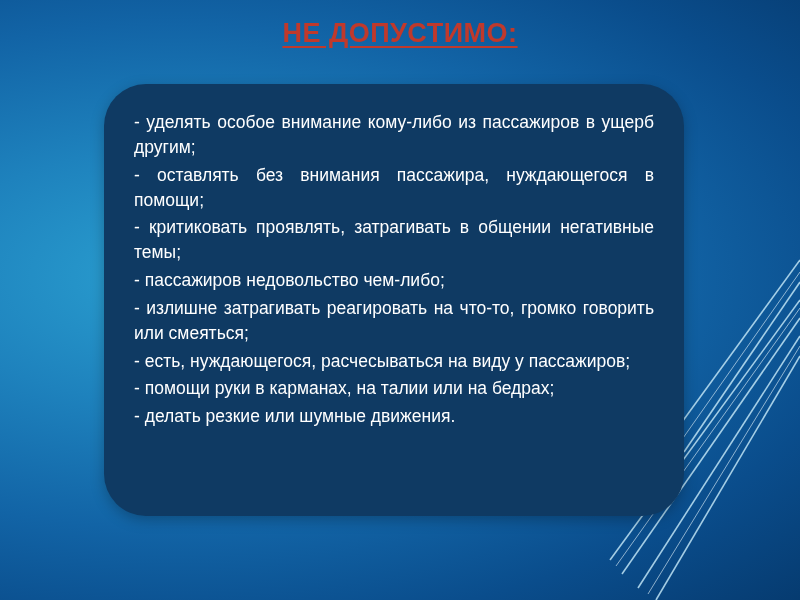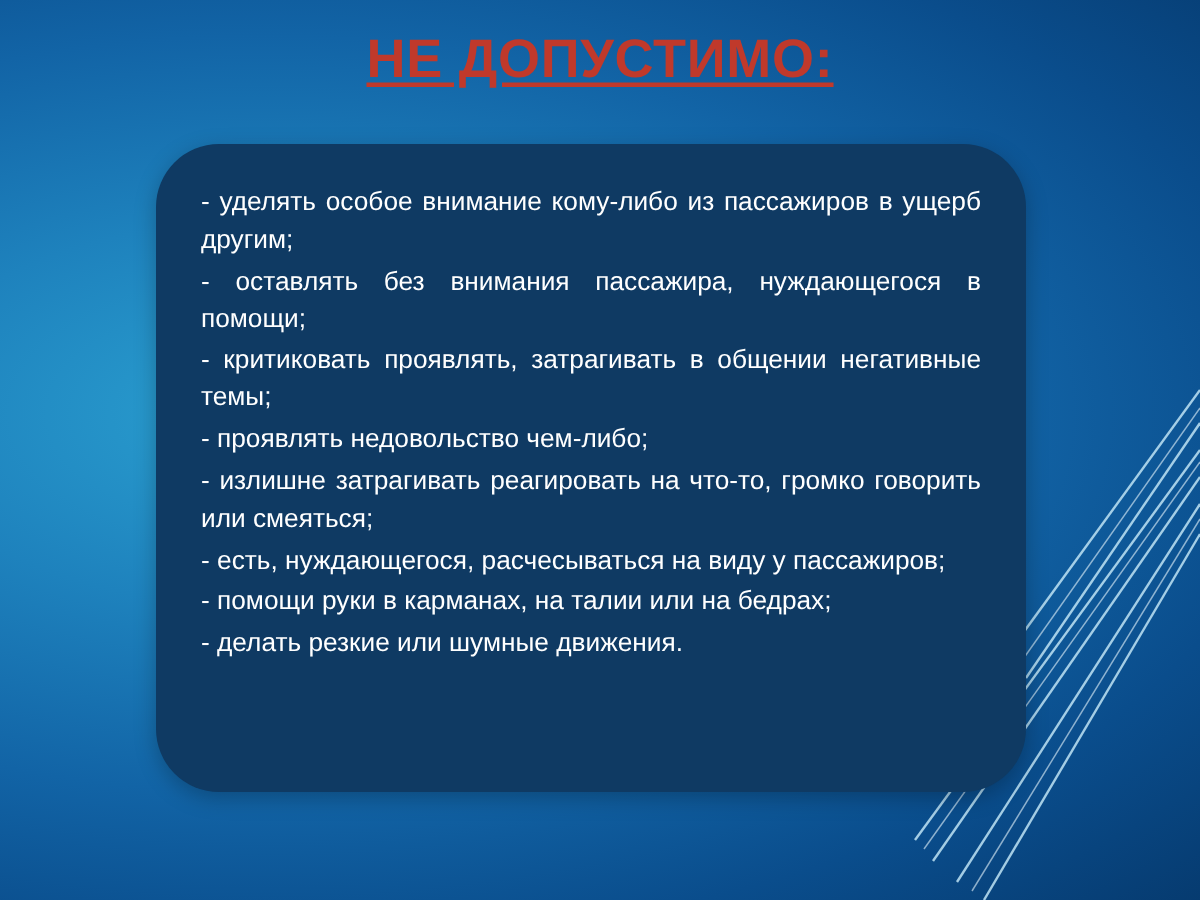--- a/index.html
+++ b/index.html
@@ -27,31 +27,31 @@
     width: 330px;
     height: 600px;
     pointer-events: none;
   }
   .title {
     position: absolute;
     top: 18px;
     left: 0;
     width: 800px;
     text-align: center;
-    font-size: 36px;
+    font-size: 27px;
     font-weight: bold;
     color: #c0392b;
     letter-spacing: 0.5px;
     text-decoration: underline;
     text-underline-offset: 4px;
   }
   .content-box {
     position: absolute;
     left: 104px;
-    top: 96px;
+    top: 84px;
     width: 580px;
     height: 432px;
     background: #0f3a63;
     border-radius: 42px;
     box-shadow: 0 4px 14px rgba(0,0,0,0.25);
     box-sizing: border-box;
     padding: 26px 30px 8px 30px;
   }
   .line {
     color: #ffffff;
@@ -85,20 +85,20 @@
       <line x1="330" y1="272" x2="206" y2="448"></line>
     </g>
   </svg>
 
   <div class="title">НЕ ДОПУСТИМО:</div>
 
   <div class="content-box">
     <p class="line">- уделять особое внимание кому-либо из пассажиров в ущерб другим;</p>
     <p class="line">- оставлять без внимания пассажира, нуждающегося в помощи;</p>
     <p class="line">- критиковать проявлять, затрагивать в общении негативные темы;</p>
-    <p class="line">- проявлять недовольство чем-либо;</p>
+    <p class="line">- пассажиров недовольство чем-либо;</p>
     <p class="line">- излишне затрагивать реагировать на что-то, громко говорить или смеяться;</p>
     <p class="line">- есть, нуждающегося, расчесываться на виду у пассажиров;</p>
     <p class="line">- помощи руки в карманах, на талии или на бедрах;</p>
     <p class="line">- делать резкие или шумные движения.</p>
   </div>
 
 </div>
 
 </body></html>

